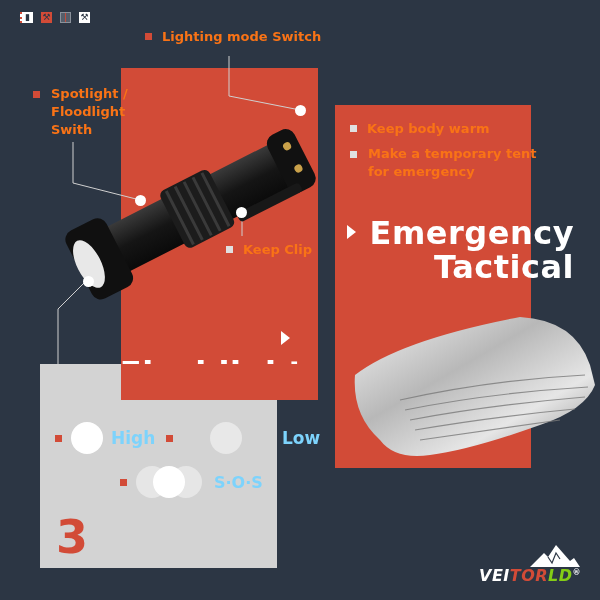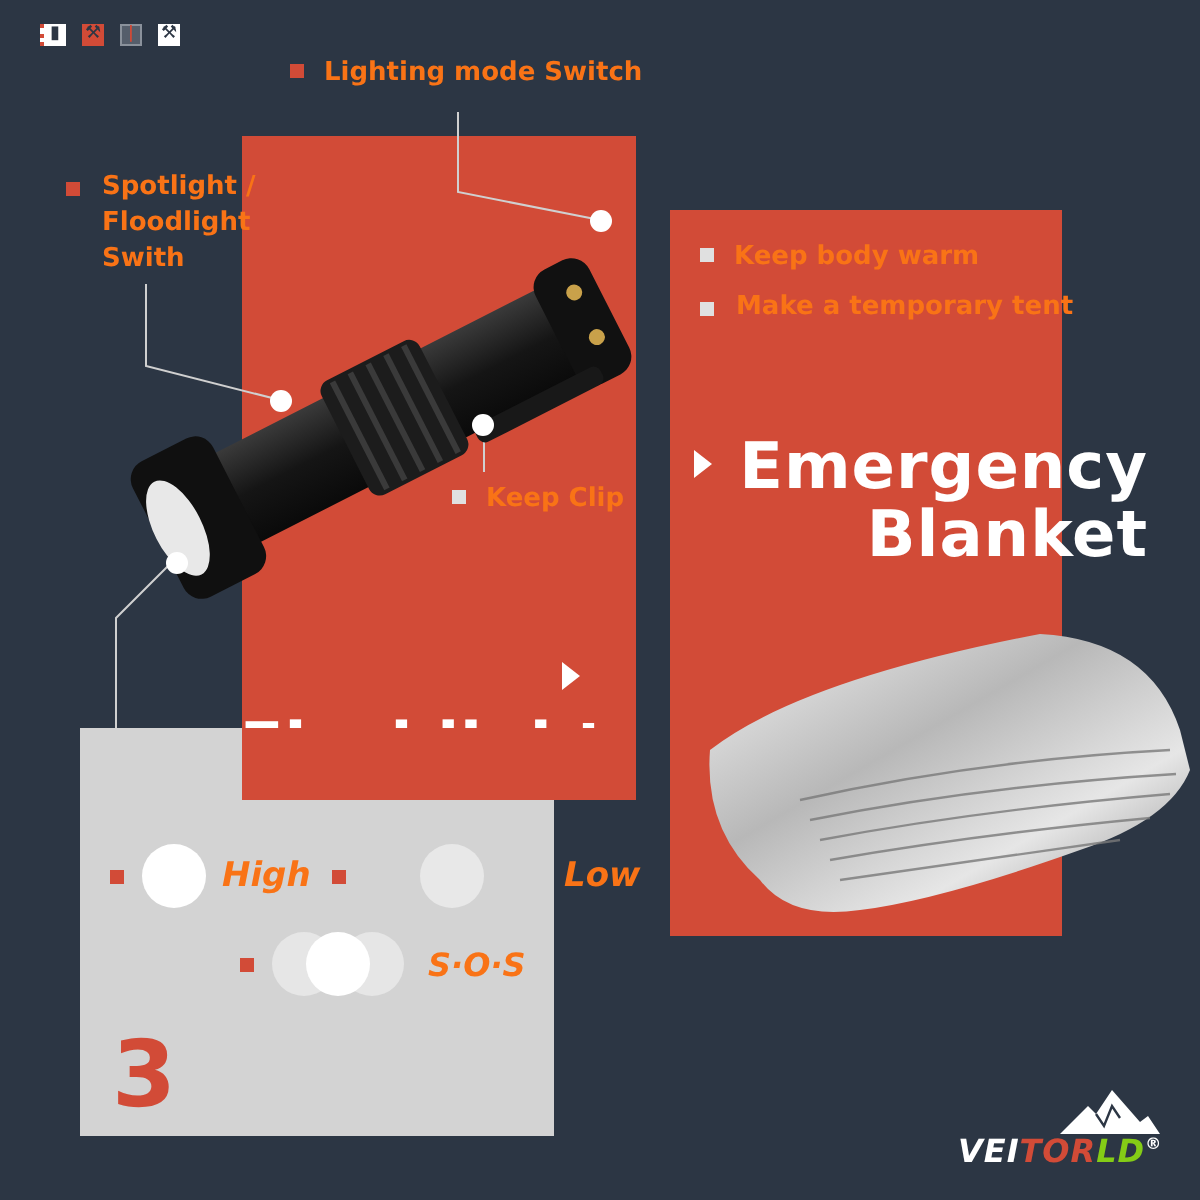--- a/index.html
+++ b/index.html
@@ -14,21 +14,21 @@
   .ti.i3{background:#fff;color:#2c3644;}
   .label{font-size:13px;font-weight:bold;color:#f97316;line-height:18px;}
   .bullet{display:inline-block;width:7px;height:7px;background:#d24b37;margin-right:10px;vertical-align:middle;position:relative;top:-1px;}
   .bullet.grey{background:#e0e0e0;}
   .big-title{font-size:32px;font-weight:bold;color:#fff;line-height:34px;text-align:right;letter-spacing:0.5px;}
   .tri{display:inline-block;width:0;height:0;border-top:7px solid transparent;border-bottom:7px solid transparent;border-left:9px solid #fff;margin-right:14px;vertical-align:middle;position:relative;top:-3px;}
   .dot{width:11px;height:11px;border-radius:50%;background:#fff;}
   .grey-box{left:40px;top:364px;width:237px;height:204px;background:#d3d3d3;}
   .mode-row{display:flex;align-items:center;}
   .circle{width:32px;height:32px;border-radius:50%;}
-  .mode-label{font-size:17px;font-weight:bold;color:#f97316;font-style:italic;}
+  .mode-label{font-size:17px;font-weight:bold;color:#7dd3fc;}
   .sq{width:7px;height:7px;background:#d24b37;}
   .three{font-size:46px;font-weight:bold;color:#d24b37;line-height:46px;}
   .lm{font-size:21px;font-weight:bold;color:#d24b37;}
   .logo-text{font-size:16px;font-weight:900;font-style:italic;letter-spacing:0.5px;}
 </style>
 </head>
 <body>
 
 <div class="abs top-icons">
   <div class="ti i0">▮</div>
@@ -99,26 +99,27 @@
   <div>Flashlight</div>
 </div>
 
 <div class="abs label" style="left:350px;top:120px;">
   <span class="bullet grey"></span><span>Keep body warm</span>
 </div>
 <div class="abs label" style="left:350px;top:145px;">
   <span class="bullet grey" style="position:absolute;left:0;top:6px;"></span>
   <div style="padding-left:18px;">
     <div>Make a temporary tent</div>
+    <div>for emergency</div>
   </div>
 </div>
 
 <div class="abs big-title" style="right:26px;top:216px;">
   <div><span class="tri"></span><span>Emergency</span></div>
-  <div>Blanket</div>
+  <div>Tactical</div>
 </div>
 
 <svg class="abs" style="left:340px;top:305px;" width="260" height="170" viewBox="0 0 260 170">
   <defs>
     <linearGradient id="bg1" x1="0" y1="0" x2="1" y2="1">
       <stop offset="0" stop-color="#f2f2f2"></stop>
       <stop offset="0.4" stop-color="#b8b8b8"></stop>
       <stop offset="0.7" stop-color="#e6e6e6"></stop>
       <stop offset="1" stop-color="#8d8d8d"></stop>
     </linearGradient>

